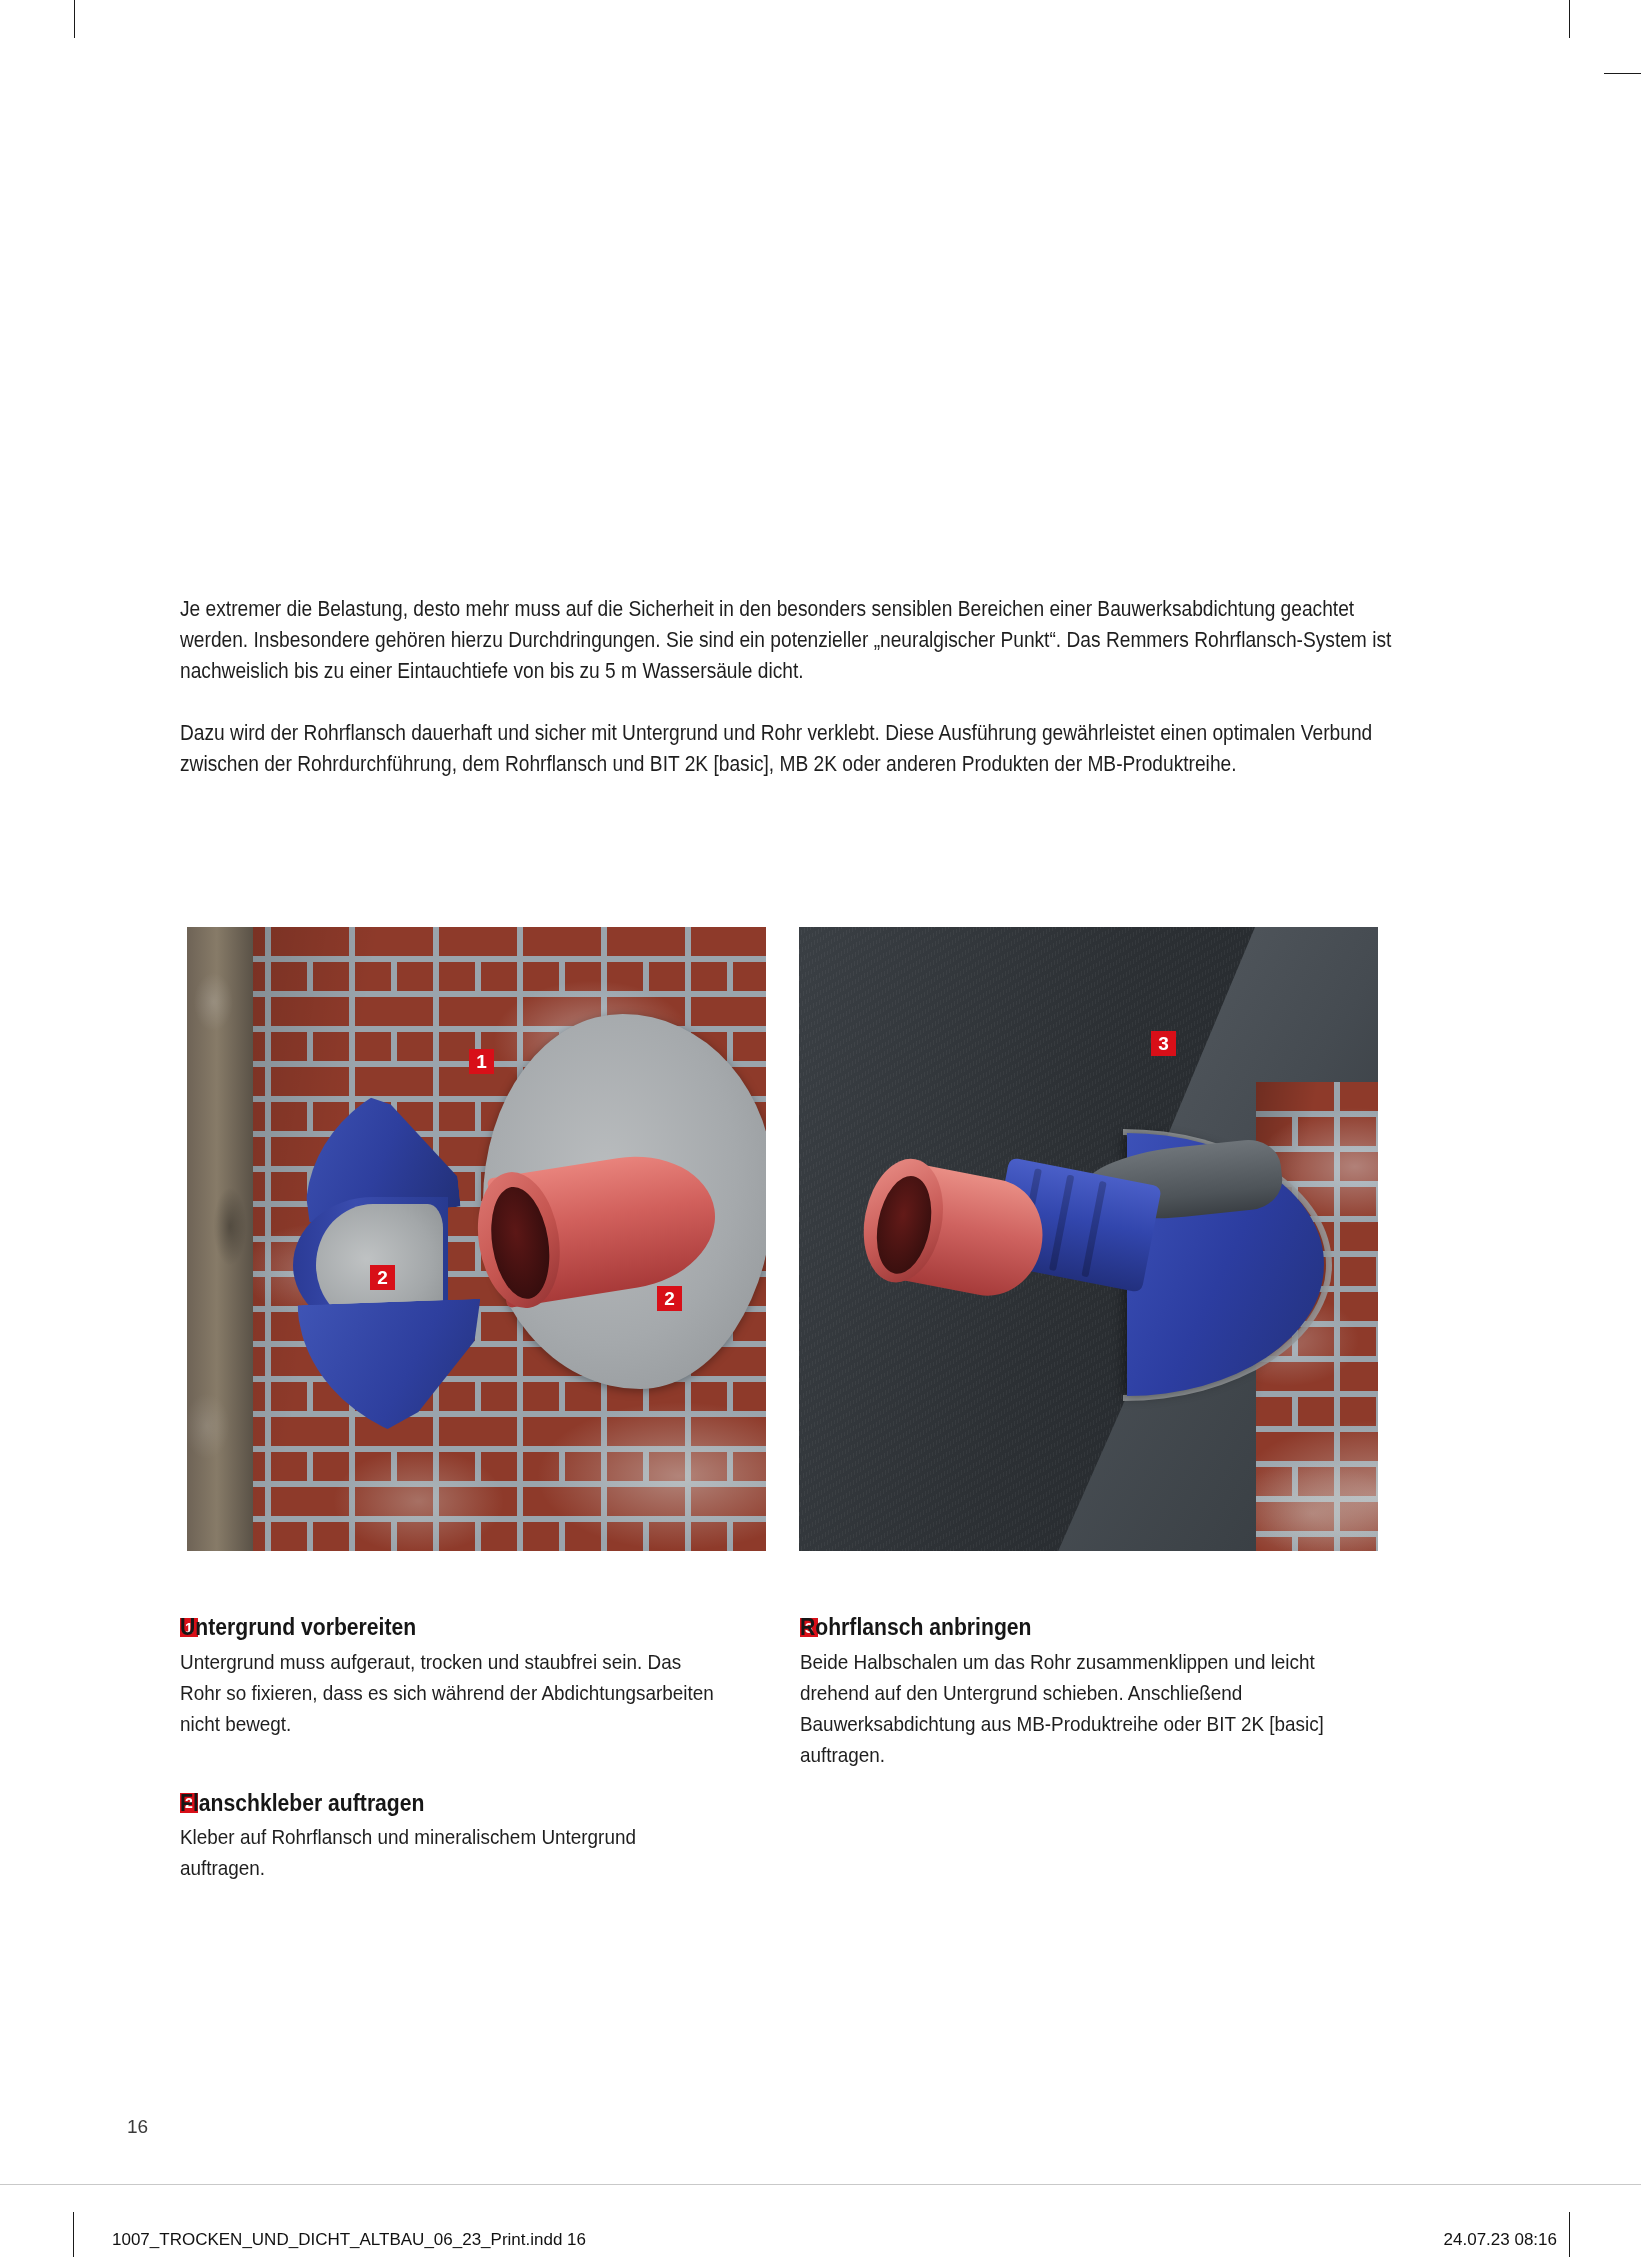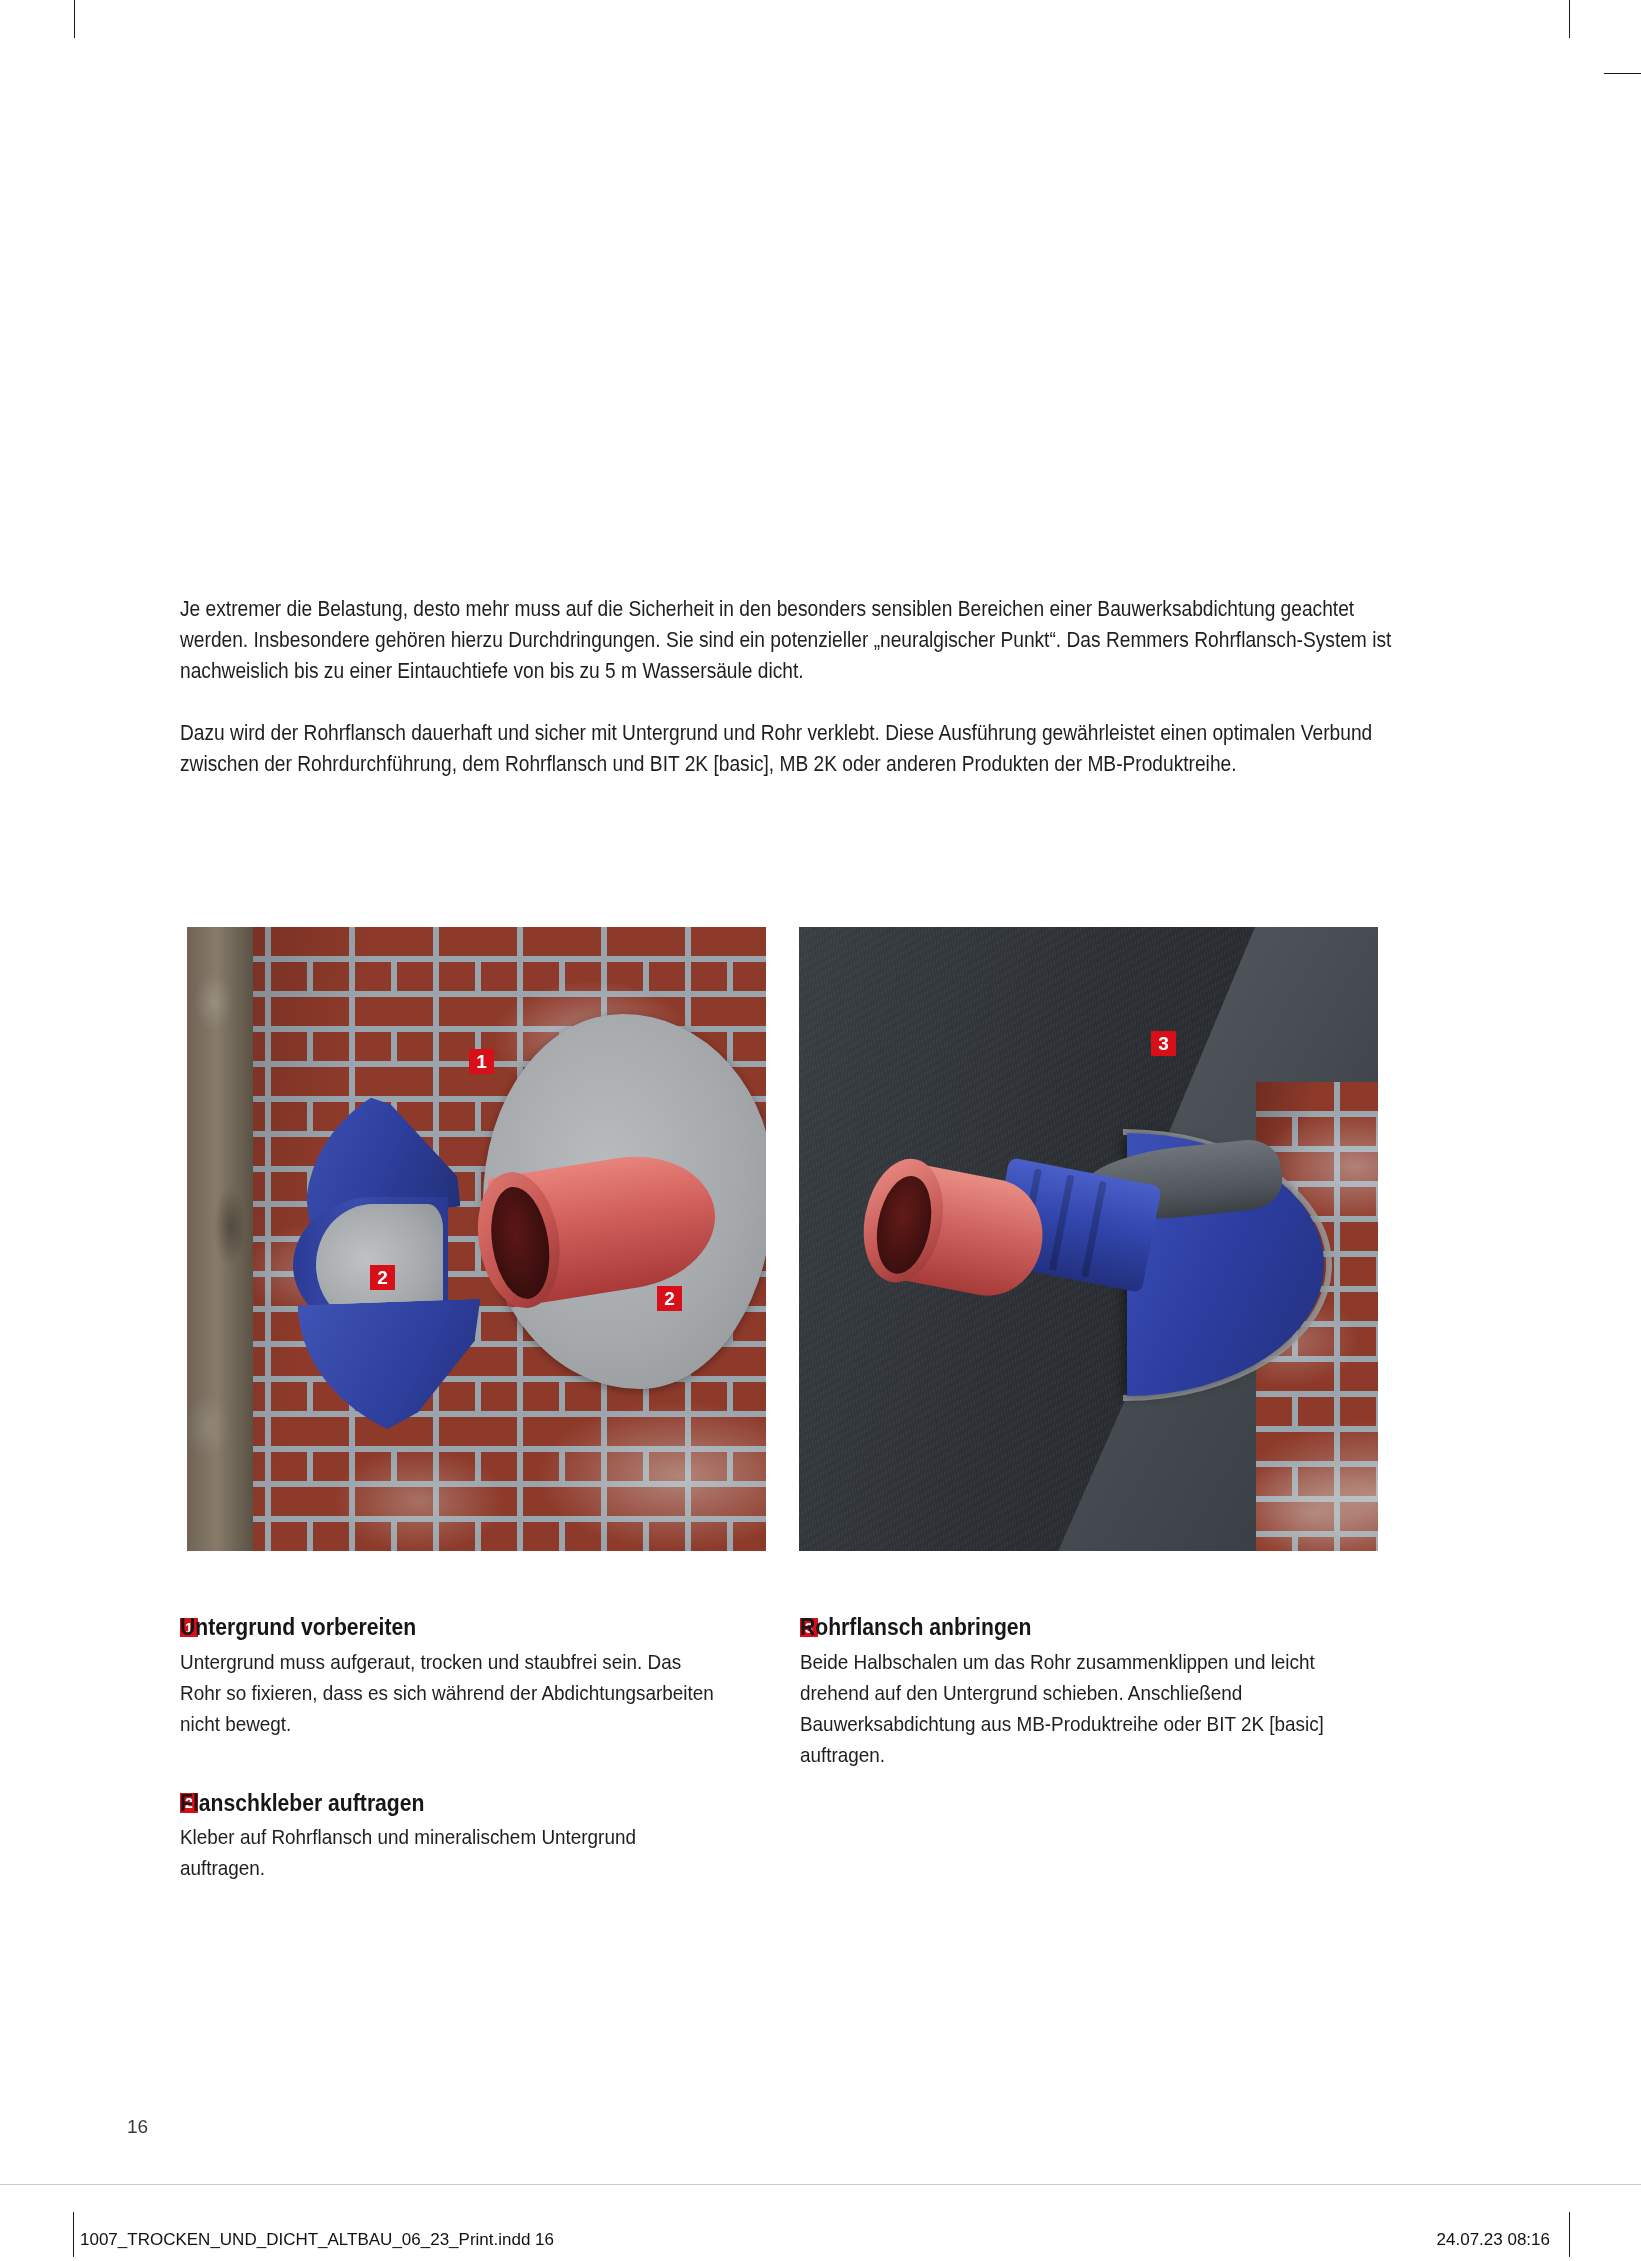--- a/index.html
+++ b/index.html
@@ -427,29 +427,29 @@
 
   
   .footer-rule {
     position: absolute;
     left: 0; top: 2184px;
     width: 1642px; height: 0.9px;
     background: #c9c9c9;
   }
   .footer-left {
     position: absolute;
-    left: 80px; top: 2230px;
+    left: 112px; top: 2230px;
     font-family: "Liberation Sans Narrow", "Liberation Sans", sans-serif;
     font-size: 17px;
     color: #111;
     white-space: nowrap;
   }
   .footer-right {
     position: absolute;
-    right: 92px; top: 2230px;
+    right: 85px; top: 2230px;
     font-family: "Liberation Sans Narrow", "Liberation Sans", sans-serif;
     font-size: 17px;
     color: #111;
     white-space: nowrap;
   }
   .footer-tick-left {
     position: absolute;
     left: 73px; top: 2212px;
     width: 0.9px; height: 45px;
     background: #1a1a1a;

